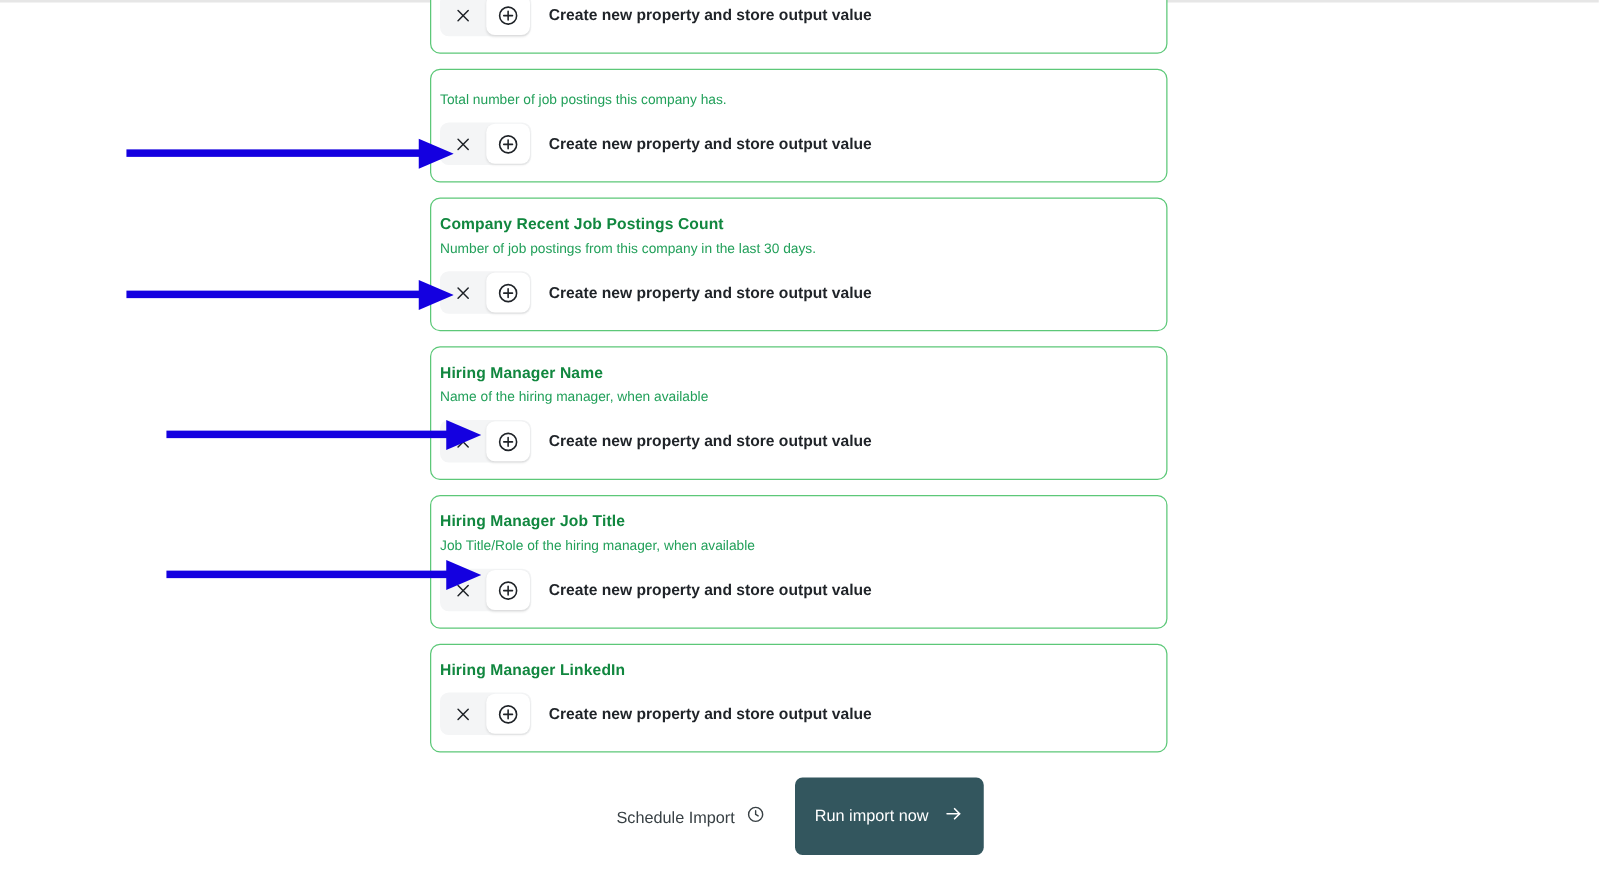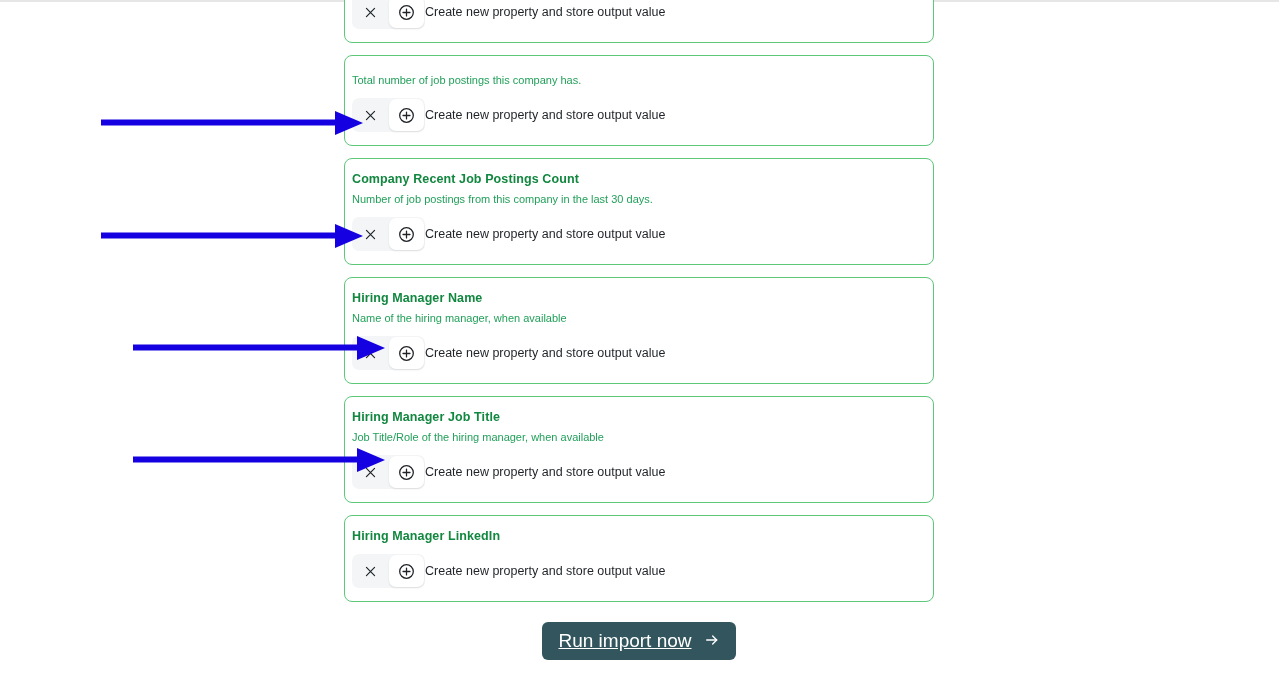--- a/index.html
+++ b/index.html
@@ -98,22 +98,23 @@
     background: #ffffff;
     border-radius: 7px;
     box-shadow: 0 1px 2px rgba(0,0,0,0.10);
     width: 35px;
     height: 32px;
     margin-right: 1px;
   }
 
   .action-label {
     font-size: 12.5px;
-    font-weight: normal;
+    font-weight: bold;
     color: #1f2328;
+    margin-left: 14px;
     line-height: 16px;
     white-space: nowrap;
     text-align: center;
   }
 
   
   .arrow {
     position: absolute;
     height: 30px;
     pointer-events: none;
@@ -146,25 +147,24 @@
 
   .run-btn {
     display: inline-flex;
     align-items: center;
     gap: 12px;
     background: #33565e;
     color: #ffffff;
     border: none;
     border-radius: 6px;
     font-family: "Liberation Sans", sans-serif;
-    font-size: 19px;
-    padding: 10px 16px;
+    font-size: 13px;
+    padding: 21px 16px;
     cursor: pointer;
     line-height: 16px;
-    text-decoration: underline;
   }
 </style>
 </head>
 <body>
 
 <div class="top-rule"></div>
 
 <div class="cards-column" id="cards-column">
     <div class="prop-card is-clipped">
       <div class="card-action-row">
@@ -278,20 +278,29 @@
               <path d="M12 7.6v8.8M7.6 12h8.8" stroke-linecap="round"></path>
             </svg>
           </button>
         </div>
         <div class="action-label">Create new property and store output value</div>
       </div>
     </div>
   </div>
 
 <div class="footer-bar">
+  <button class="schedule-btn">
+    <span>Schedule Import</span>
+    <span>
+      <svg width="15" height="15" viewBox="0 0 24 24" fill="none" stroke="#384044" stroke-width="1.8">
+        <circle cx="12" cy="12" r="9"></circle>
+        <path d="M12 7.2V12l3.2 2" stroke-linecap="round"></path>
+      </svg>
+    </span>
+  </button>
   <button class="run-btn">
     <span>Run import now</span>
     <span>
       <svg width="16" height="16" viewBox="0 0 24 24" fill="none" stroke="#ffffff" stroke-width="2" stroke-linecap="round" stroke-linejoin="round">
         <path d="M4 12h15"></path>
         <path d="M13 6l6 6-6 6"></path>
       </svg>
     </span>
   </button>
 </div>

